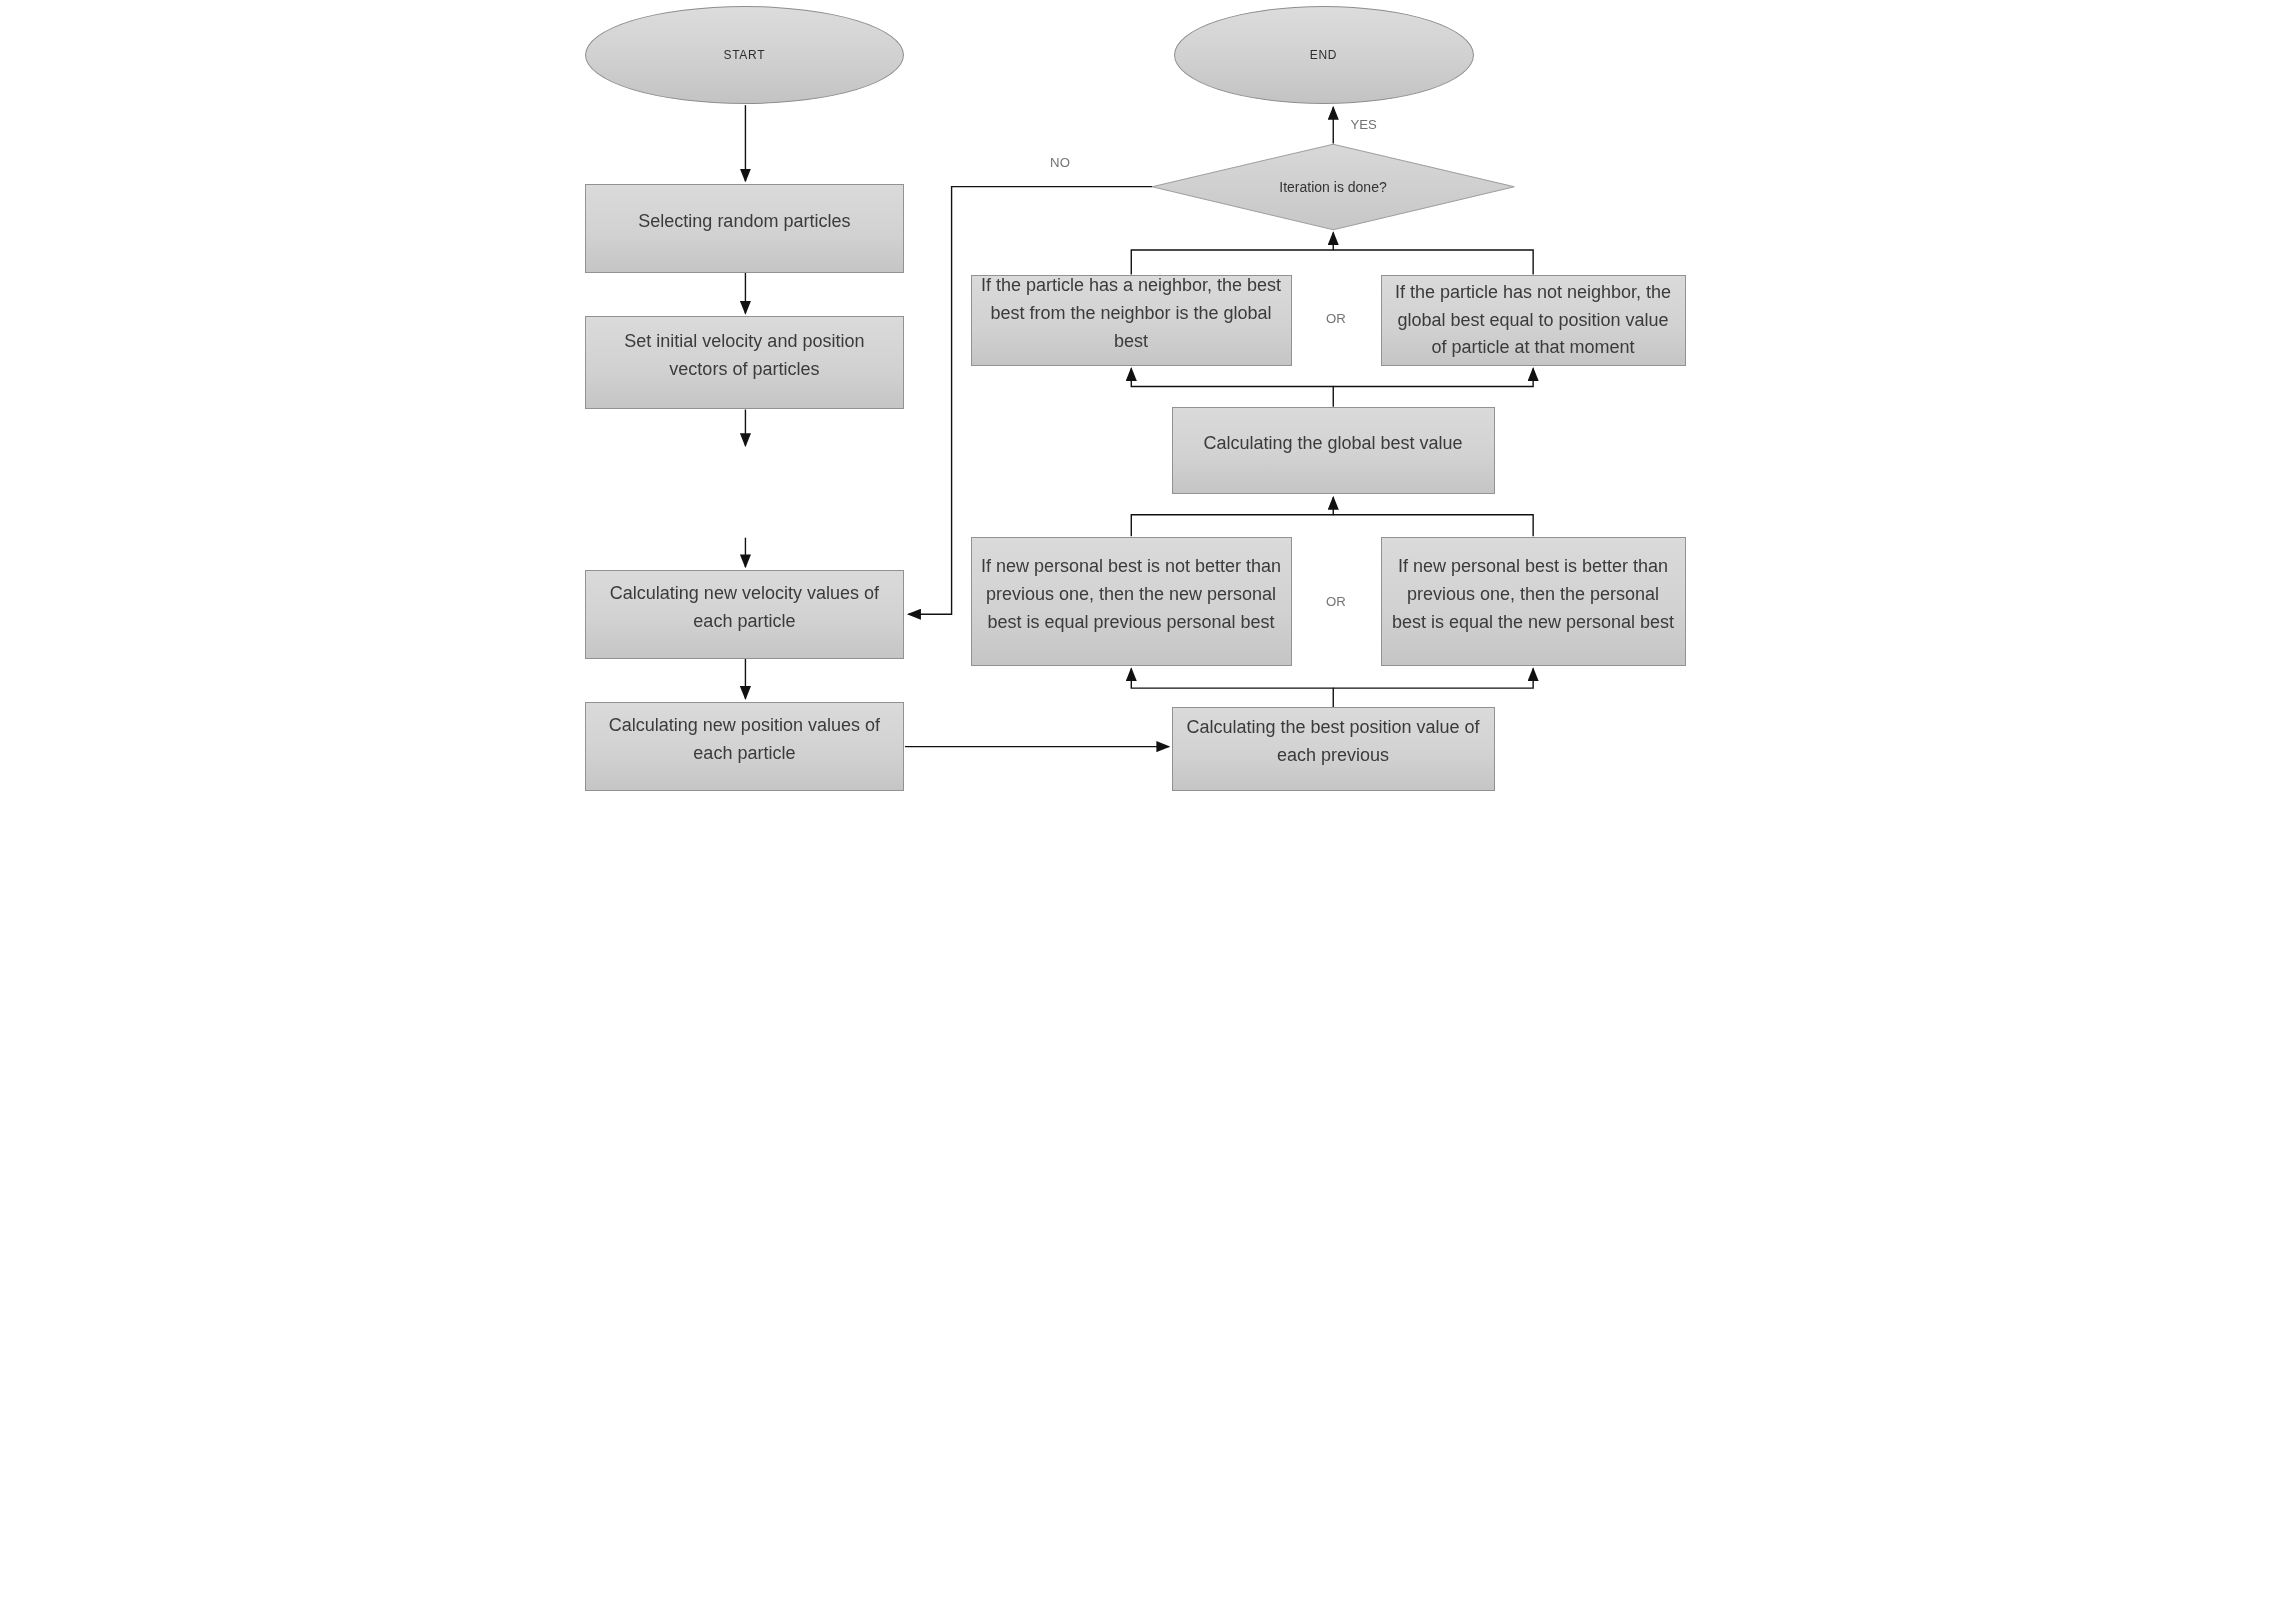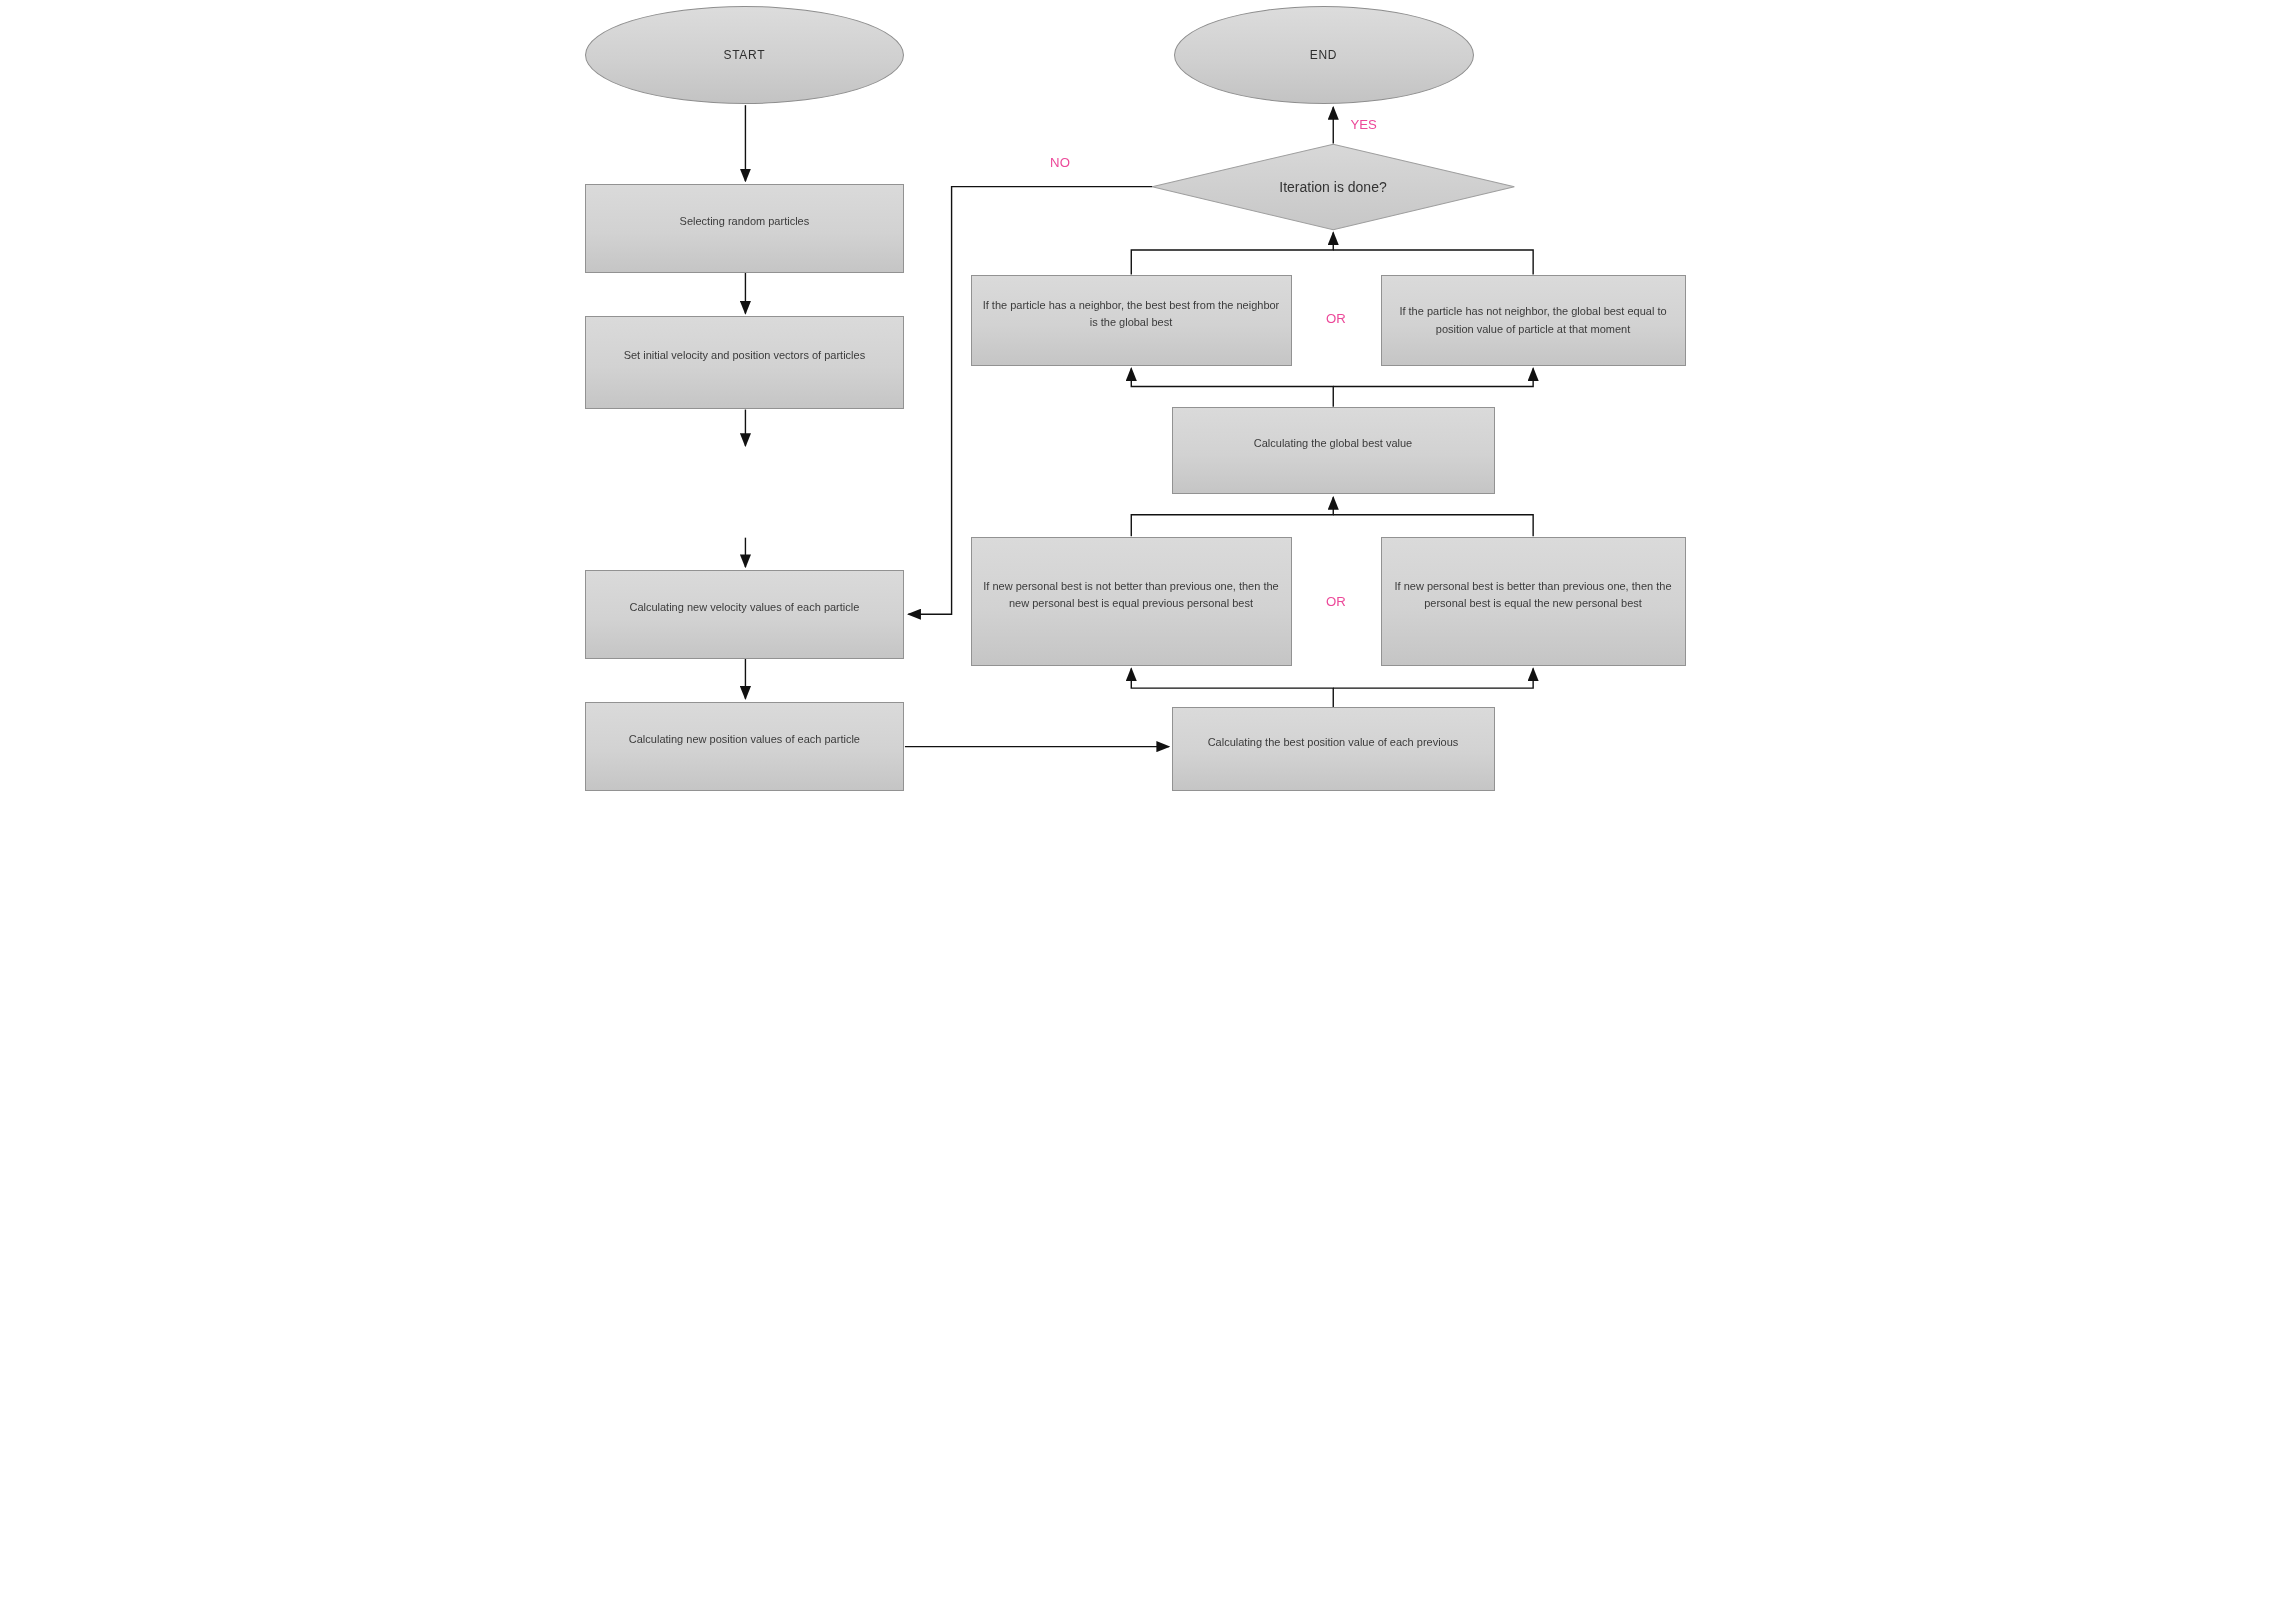--- a/index.html
+++ b/index.html
@@ -7,35 +7,35 @@
     position:relative;width:1137px;height:810px;margin:0 auto;
     font-family:"Liberation Sans",sans-serif;color:#3b3b3b;background:#ffffff;
     overflow:hidden;
   }
   .wires{position:absolute;left:0;top:0;pointer-events:none;}
   .node{
     position:absolute;display:flex;align-items:center;justify-content:center;
     text-align:center;box-sizing:border-box;
     background:linear-gradient(180deg,#dadada 0%,#d2d2d2 55%,#c5c5c5 100%);
     border:1px solid #929292;
-    font-size:11px;line-height:1.55;padding:4.2px 8.4px;
+    font-size:18px;line-height:1.55;padding:4.2px 8.4px;
   }
   .node.bias{padding-bottom:18px;}
   .ellipse{
     border-radius:50%;
     font-size:12px;color:#2f2f2f;letter-spacing:0.7px;
     background:linear-gradient(180deg,#dcdcdc 0%,#d0d0d0 55%,#c3c3c3 100%);
     border:1px solid #8e8e8e;padding:0;
   }
   .diamond-label{
     position:absolute;display:flex;align-items:center;justify-content:center;
     text-align:center;font-size:14px;color:#333;background:transparent;border:none;
   }
   .edge-label{
-    position:absolute;font-size:13.2px;color:#ec4899;text-align:center;background:transparent;
+    position:absolute;font-size:13.2px;color:#737373;text-align:center;background:transparent;
   }
 </style>
 </head>
 <body>
 
 <div class="canvas">
 
   <svg class="wires" width="1137" height="810" viewBox="0 0 1631 1163">
     <defs>
       <marker id="ah" markerWidth="10" markerHeight="8" refX="9" refY="4" orient="auto" markerUnits="strokeWidth">

